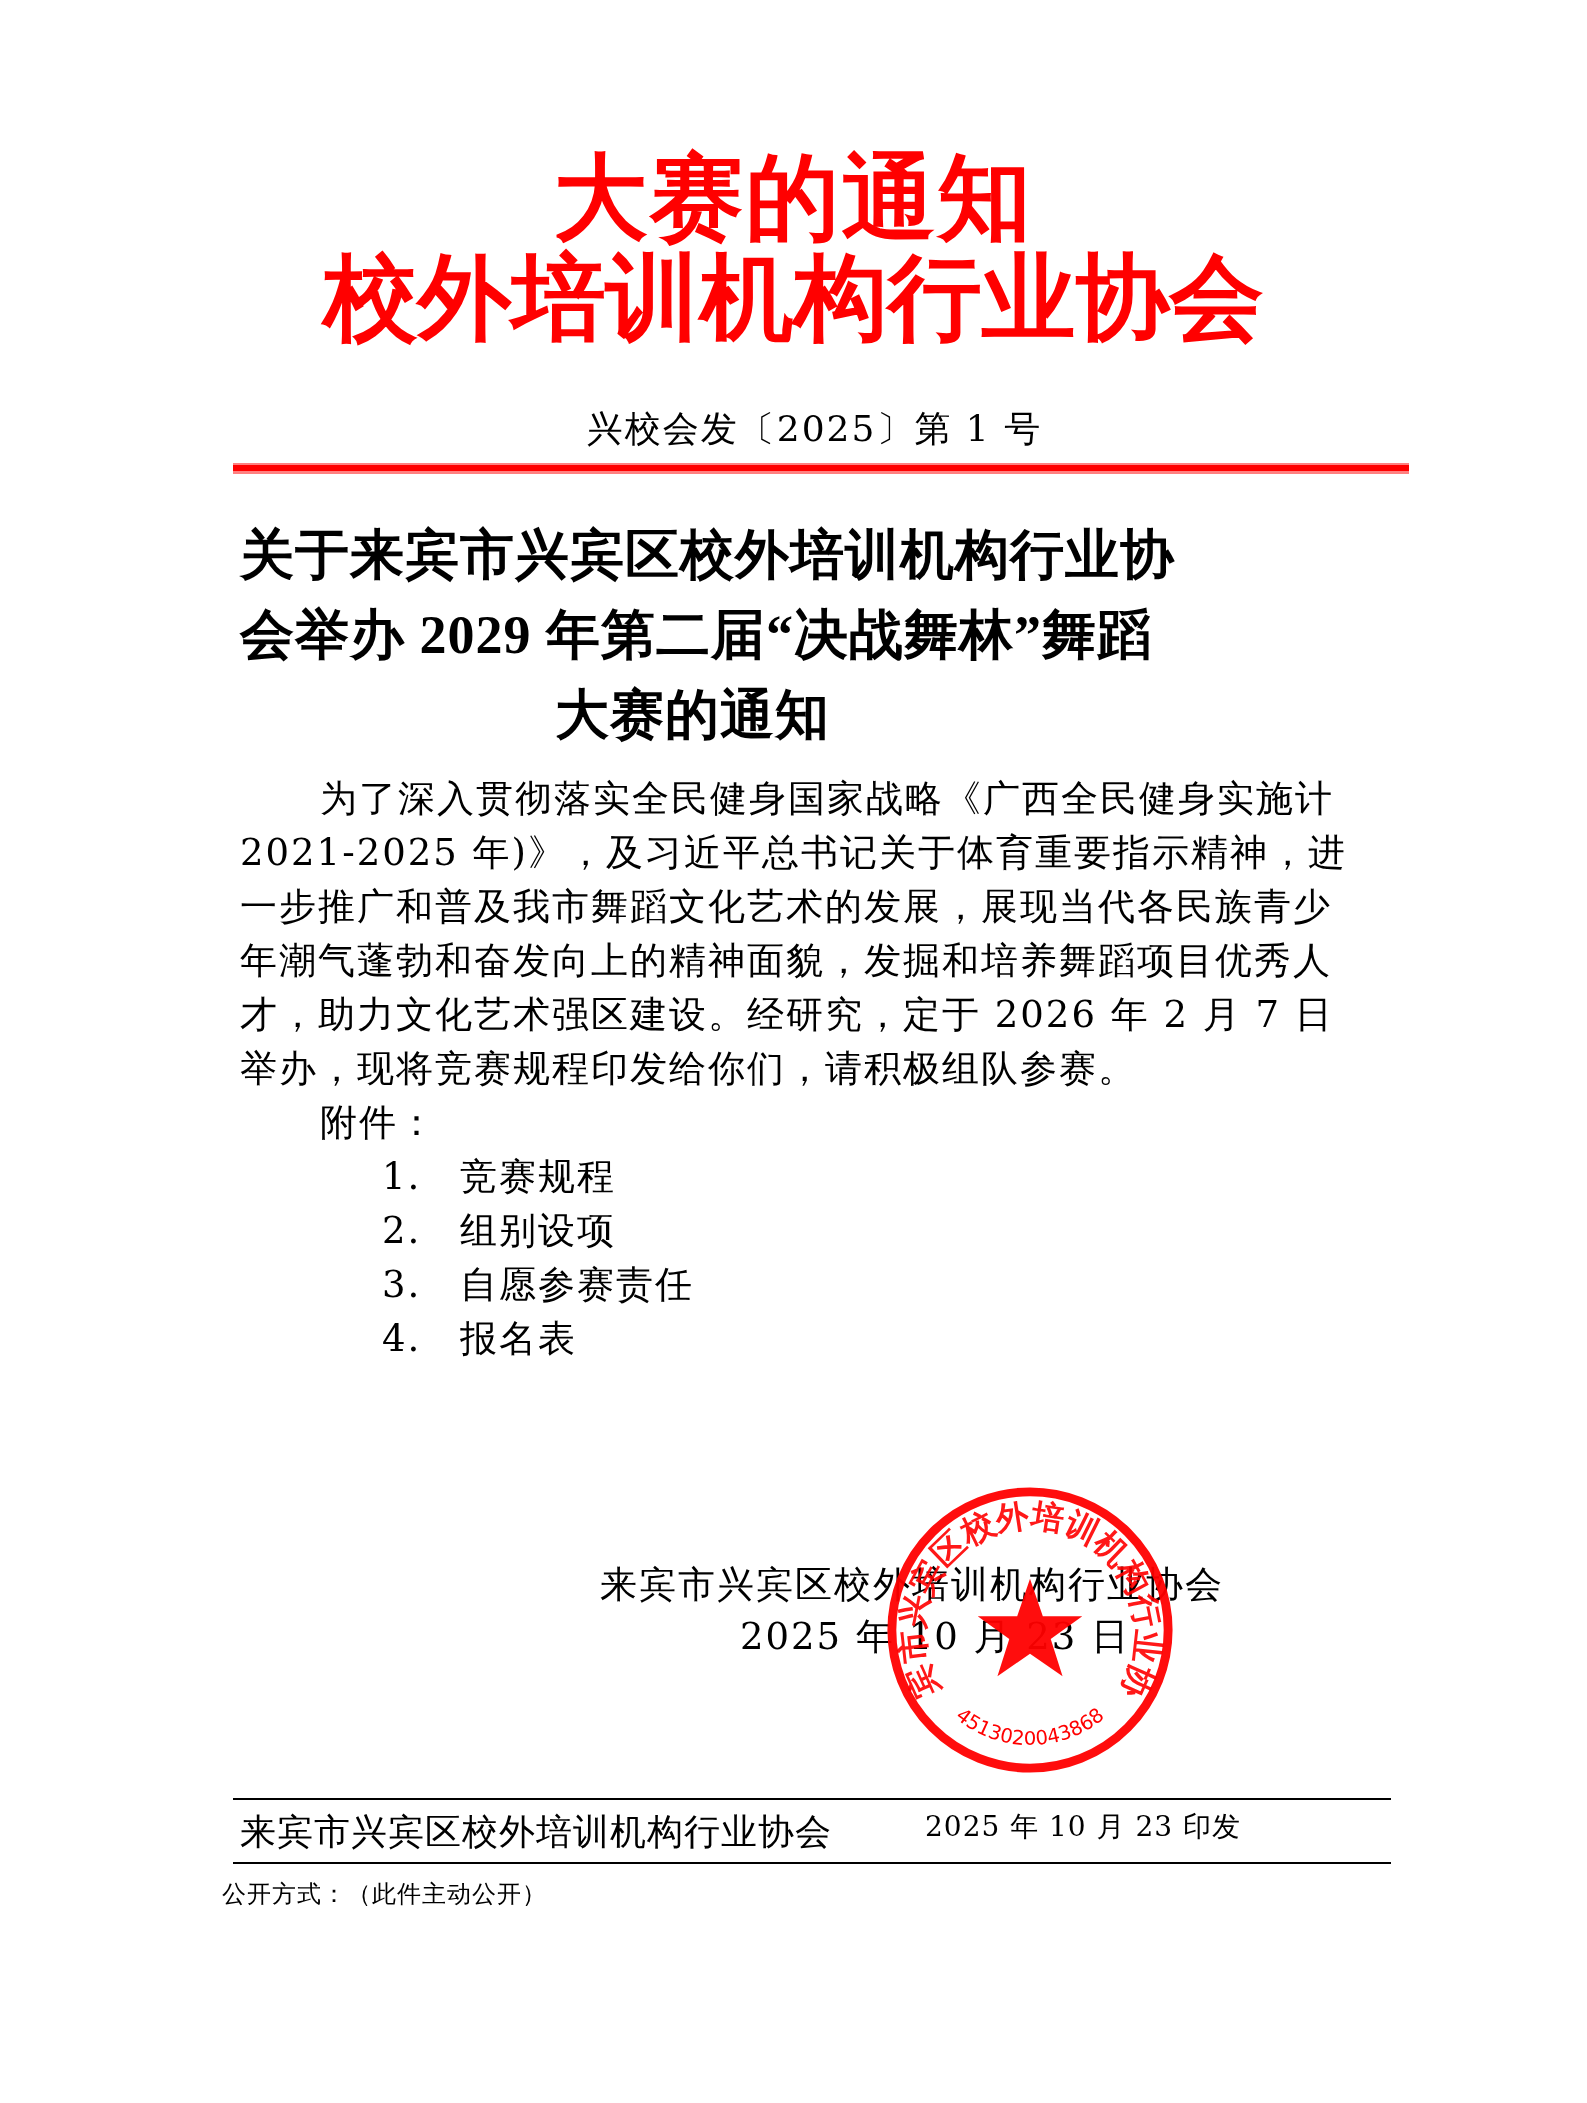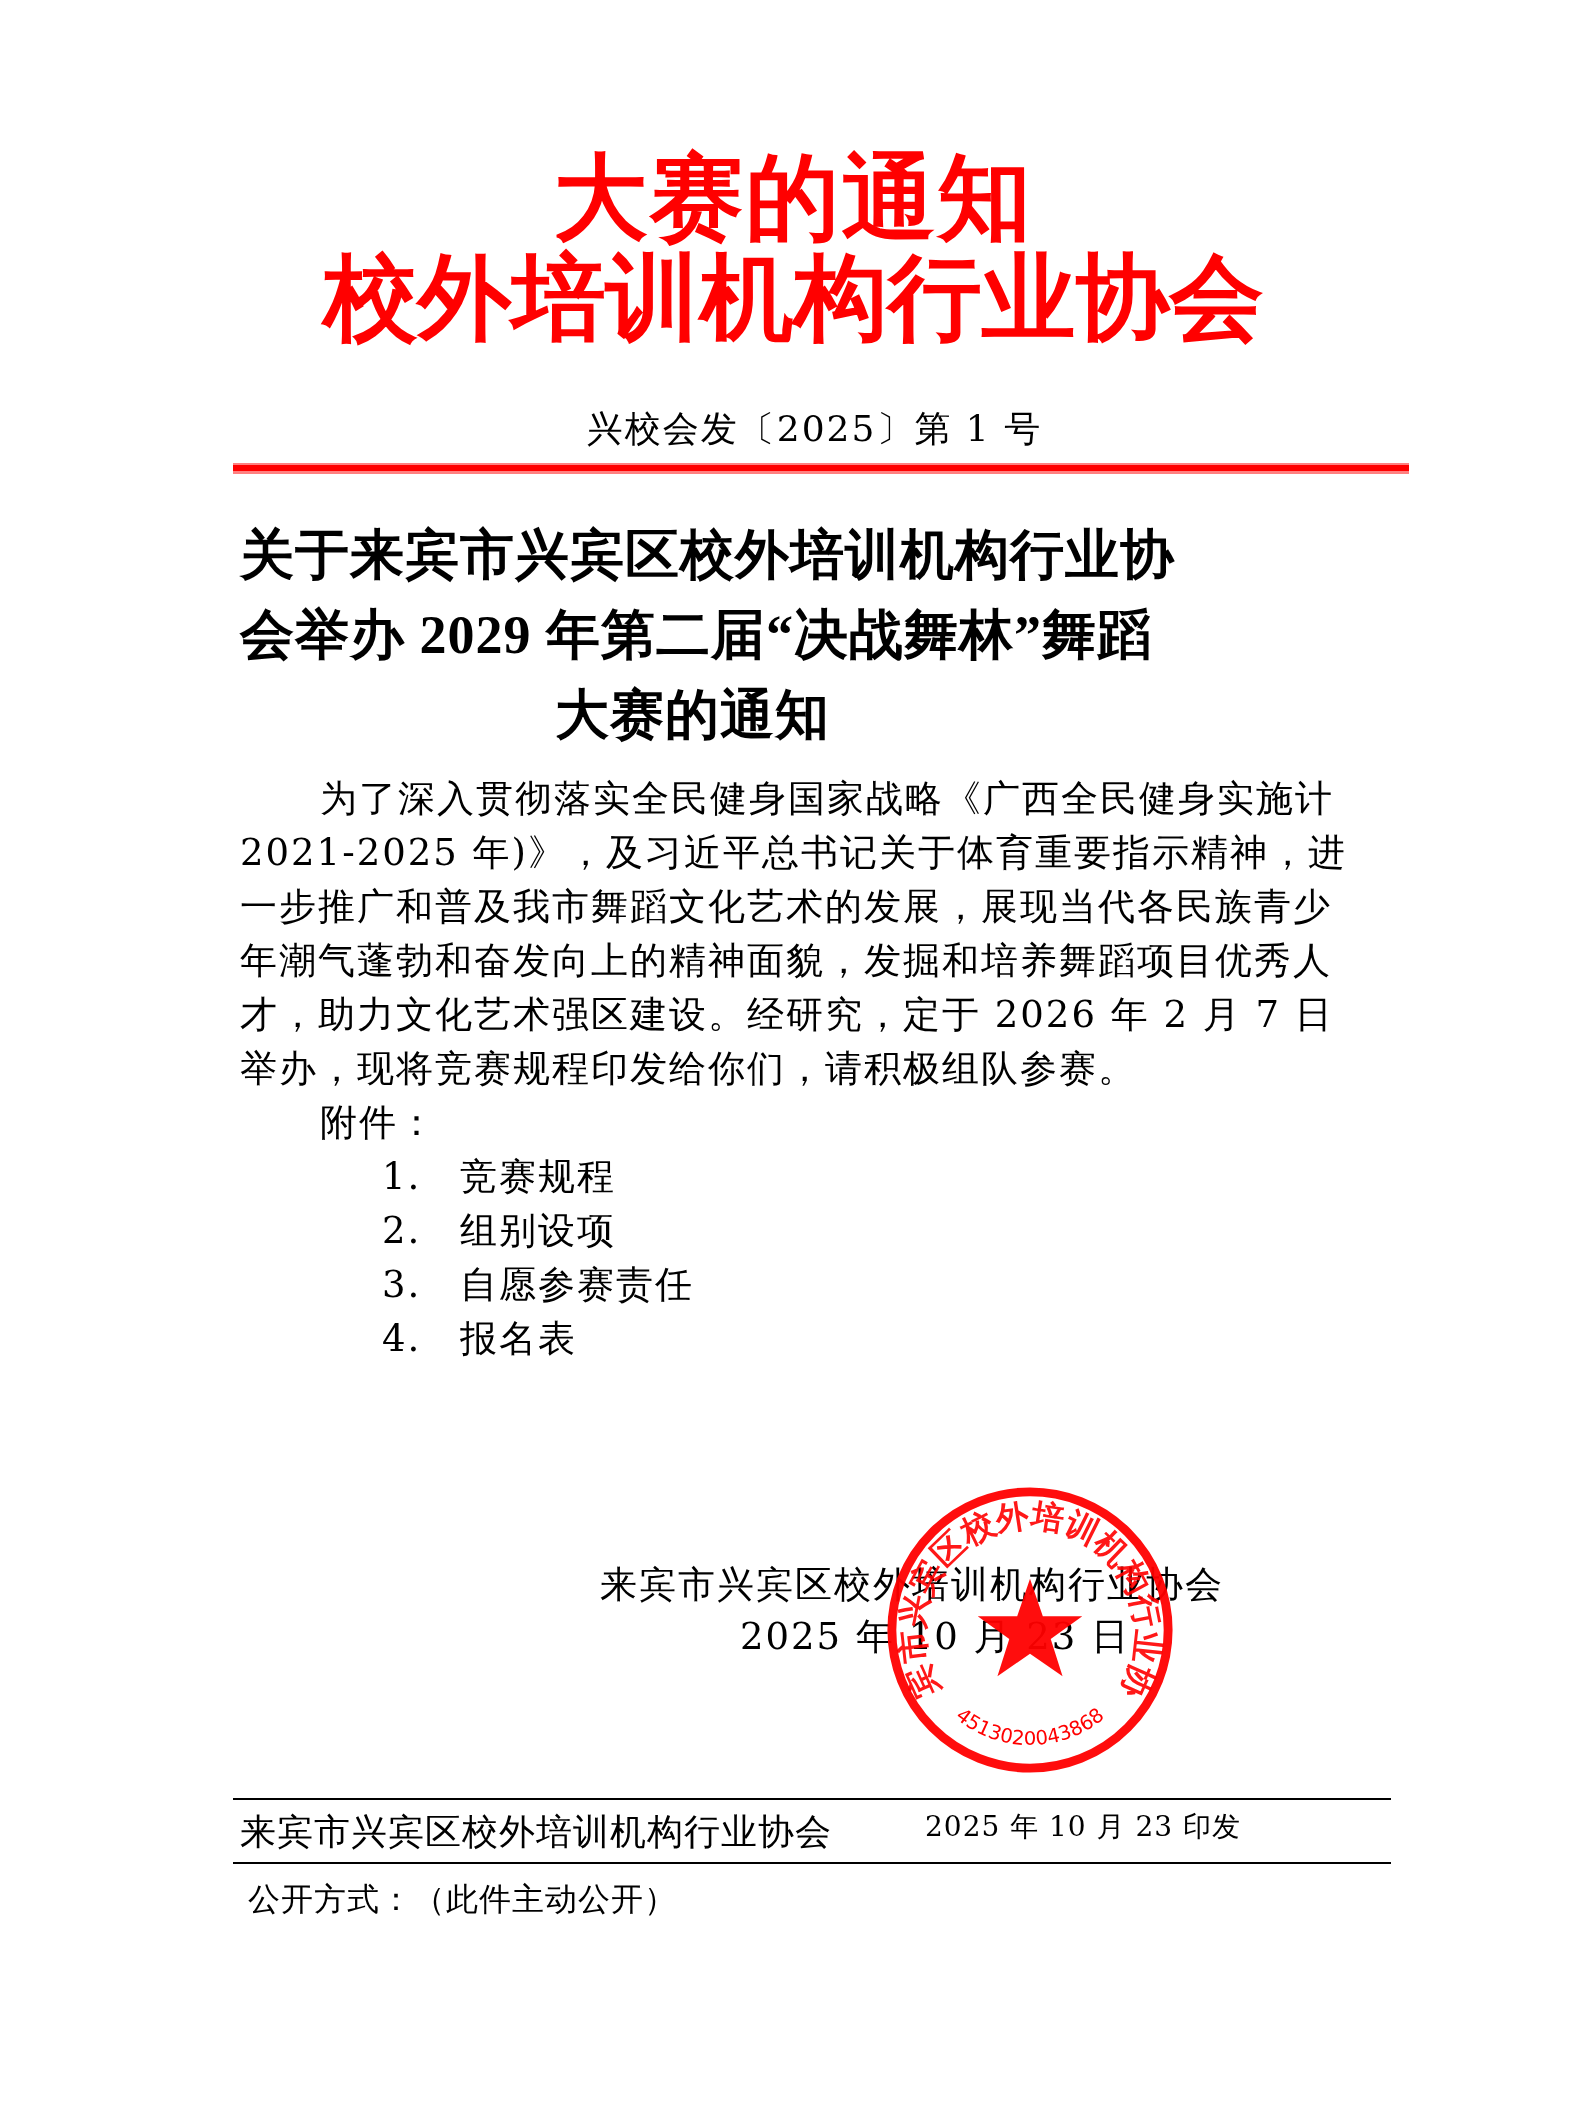--- a/index.html
+++ b/index.html
@@ -23,21 +23,21 @@
   .attach-item { padding-left: 142px; }
   .attach-item .num { display: inline-block; width: 78px; }
   .sign-org { left: 600px; top: 1560px; font-size: 37px; letter-spacing: 2px; }
   .sign-date { left: 740px; top: 1612px; font-size: 37px; letter-spacing: 2px; }
   .seal { left: 882px; top: 1482px; width: 296px; height: 296px; }
   .footer-rule { left: 233px; width: 1158px; height: 2px; background: #000; }
   .fr1 { top: 1798px; }
   .fr2 { top: 1862px; }
   .footer-issuer { left: 240px; top: 1808px; font-size: 36px; letter-spacing: 1px; }
   .footer-date { left: 925px; top: 1808px; font-size: 28px; letter-spacing: 1px; }
-  .footer-public { left: 248px; top: 1878px; font-size: 32px; letter-spacing: 1px; }
+  .footer-public { left: 222px; top: 1878px; font-size: 24px; letter-spacing: 1px; }
 </style>
 </head>
 <body>
 
 <div class="abs org-title org-line1">大赛的通知</div>
 <div class="abs org-title org-line2">校外培训机构行业协会</div>
 
 <div class="abs doc-number">兴校会发〔2025〕第 1 号</div>
 <div class="abs red-rule"></div>
 

